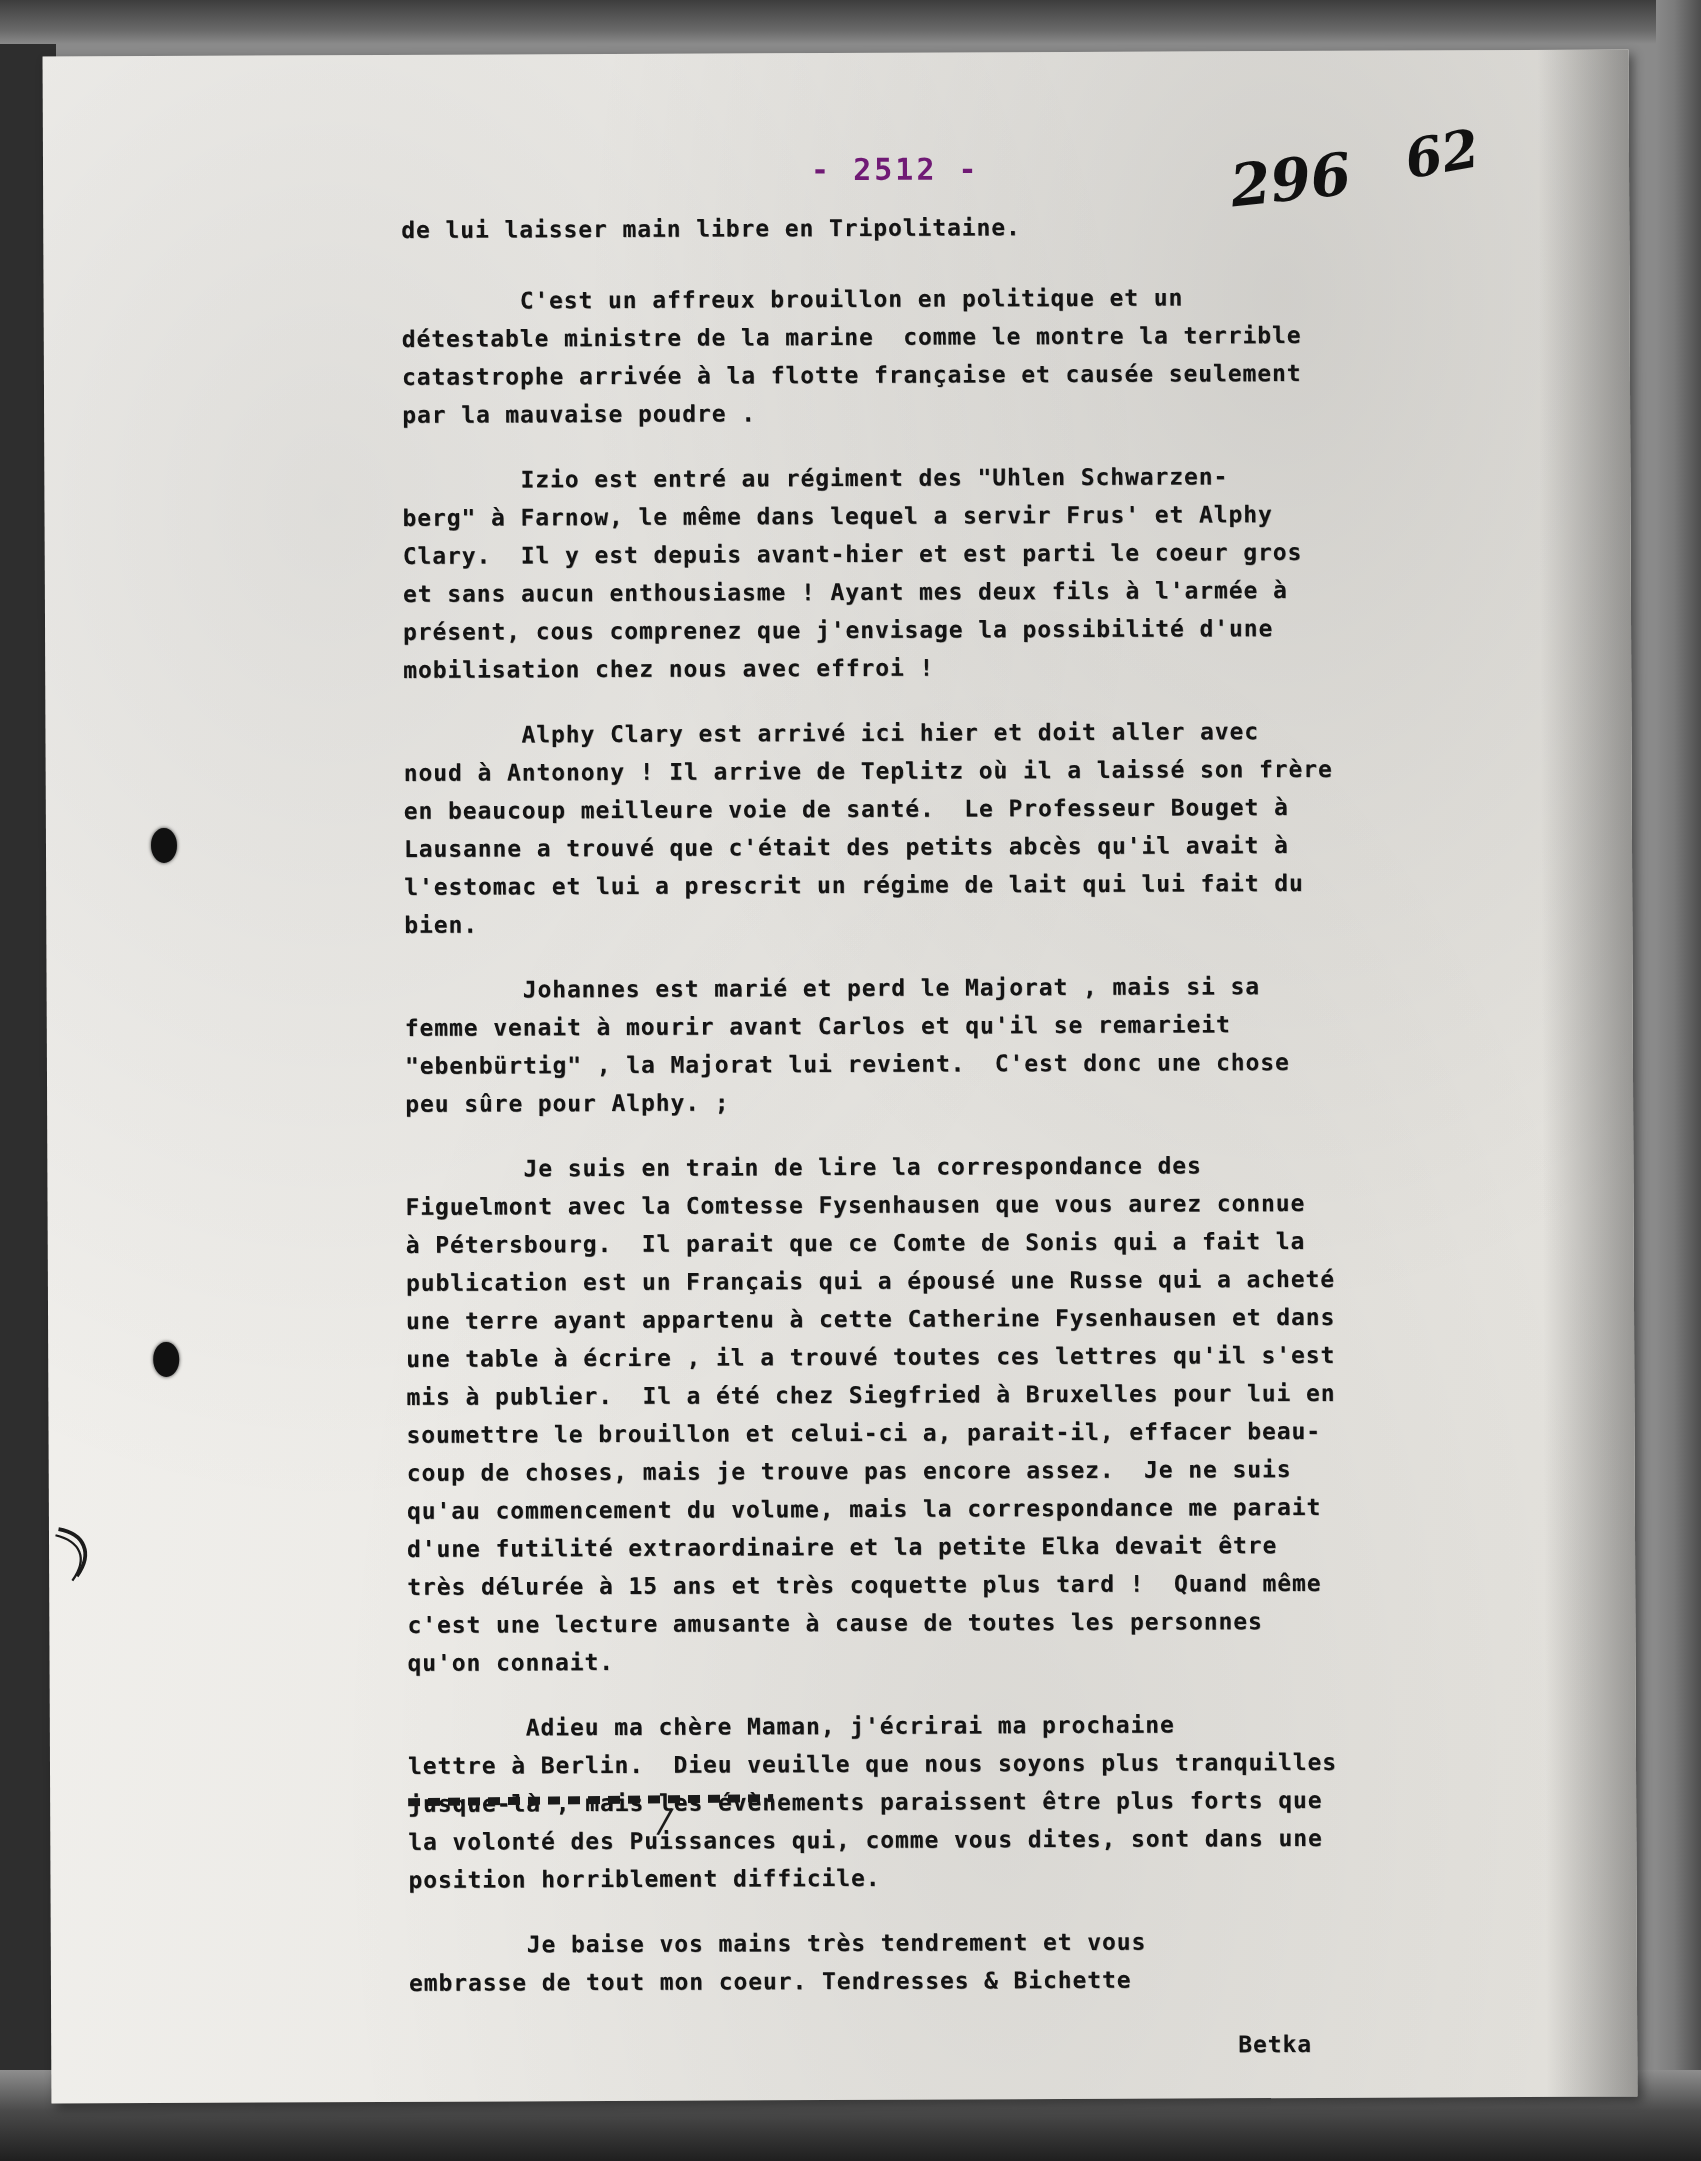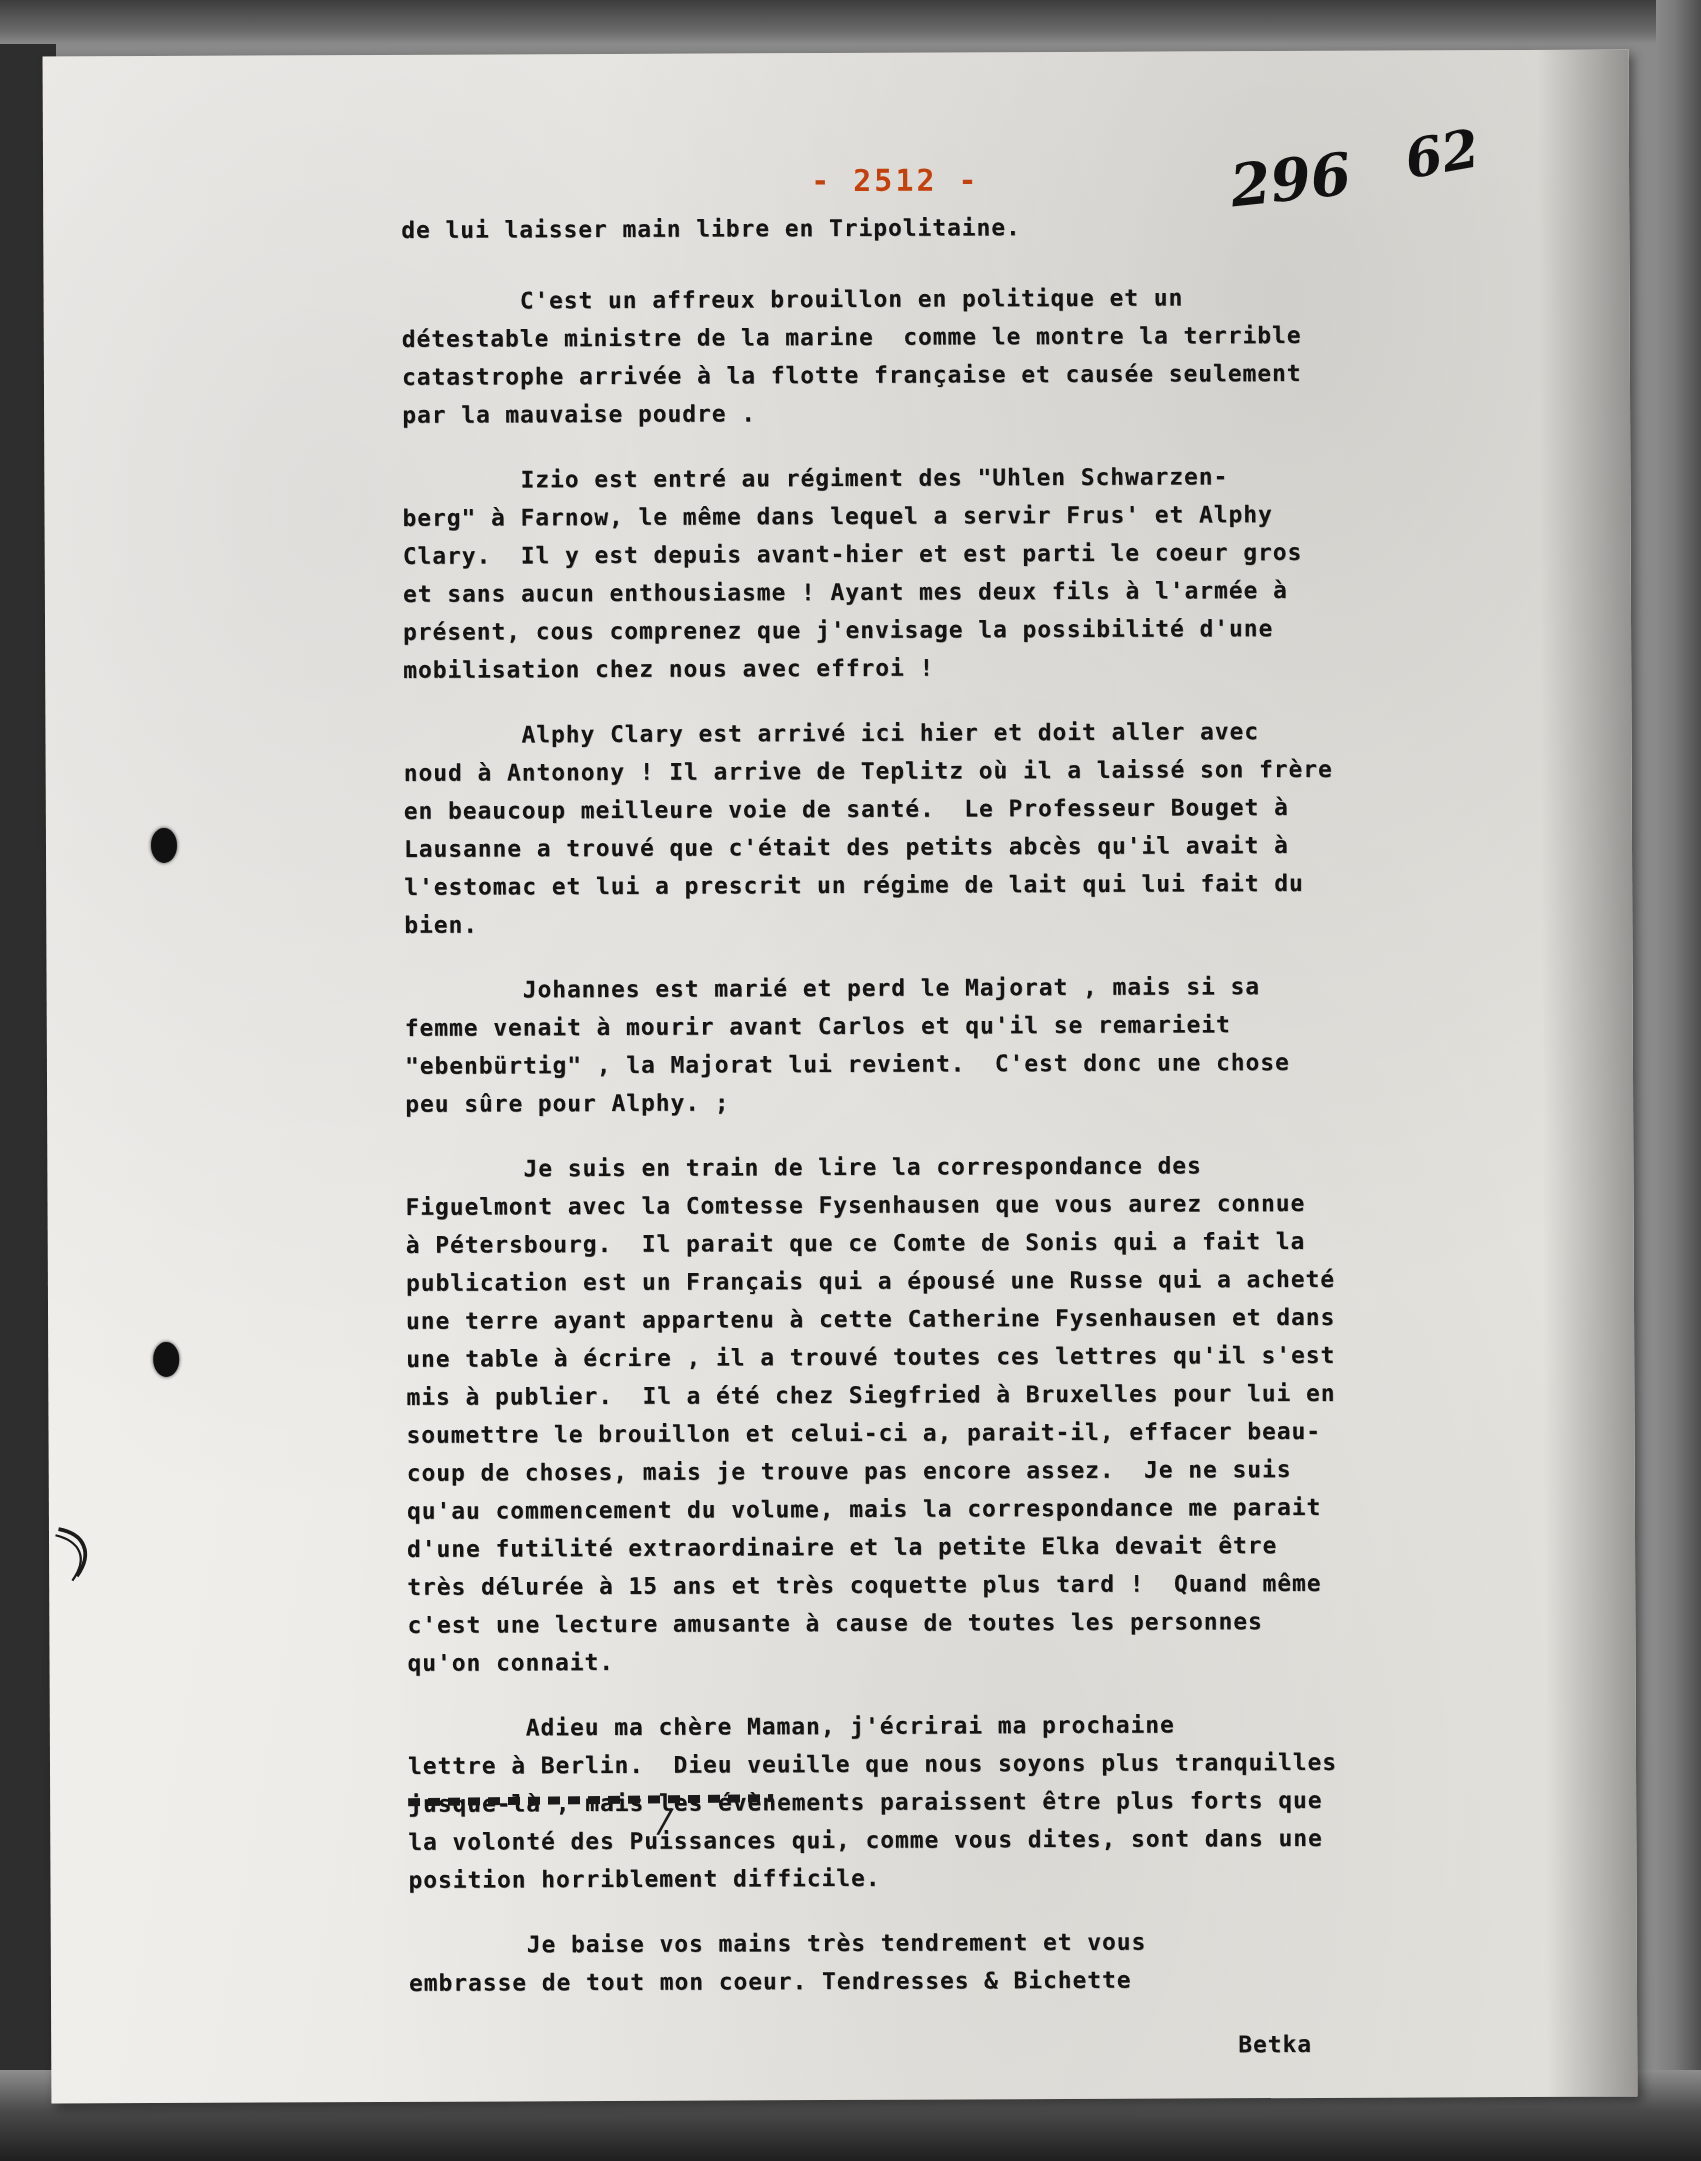--- a/index.html
+++ b/index.html
@@ -95,24 +95,23 @@
     height: 61px;
   }
 
   
   .page-number-top {
     position: absolute;
     left: 768px;
     top: 99px;
     font-size: 30px;
     letter-spacing: 3px;
-    color: #c2410c;
+    color: #701a75;
     font-weight: bold;
     white-space: nowrap;
-    margin-top: 11px;
   }
   .hand-num {
     position: absolute;
     left: 1187px;
     top: 95px;
     font-family: "DejaVu Serif", serif;
     font-size: 58px;
     font-style: italic;
     color: #111;
     font-weight: bold;

